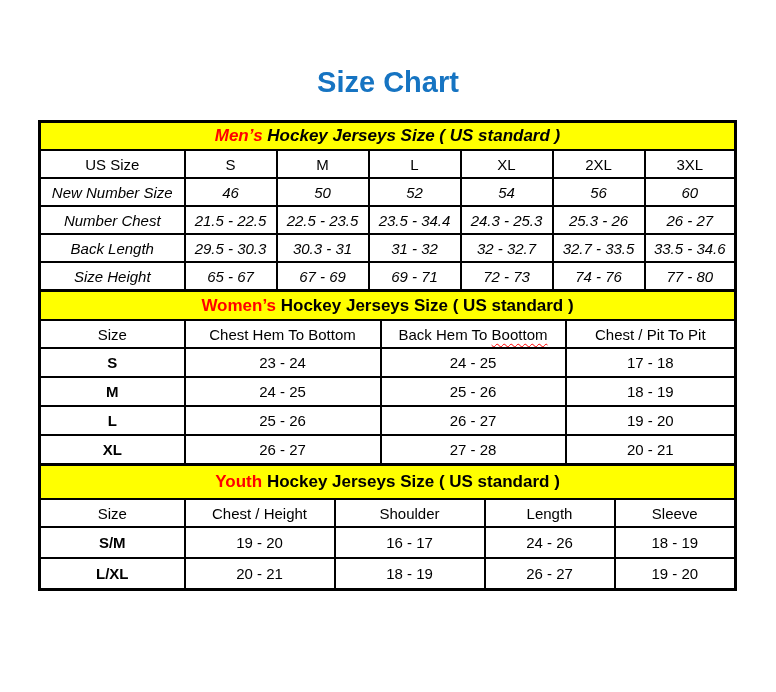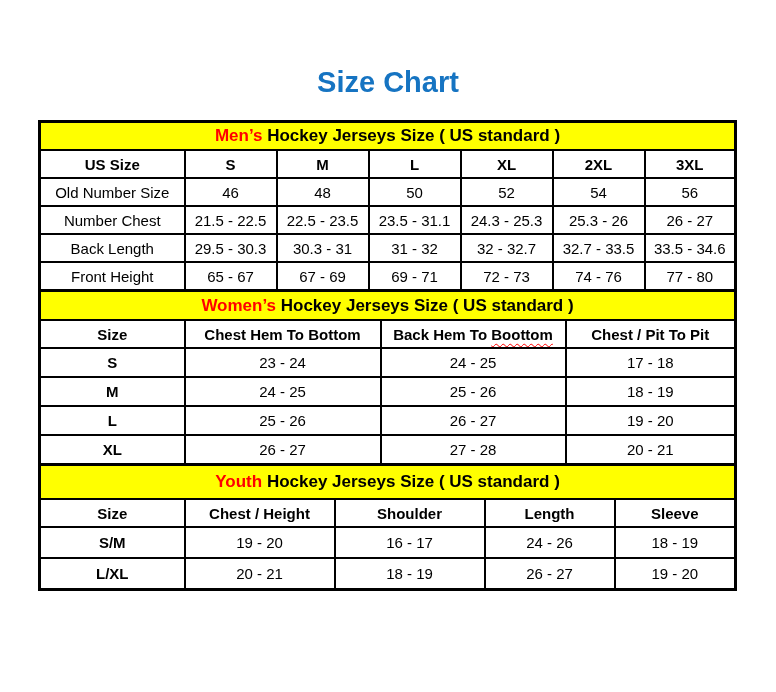--- a/index.html
+++ b/index.html
@@ -49,23 +49,23 @@
     white-space: nowrap;
   }
   .banner-cell {
     background: #FFFF00;
     height: 37px;
     font-size: 17px;
     font-weight: bold;
   }
   .banner-highlight { color: #FF0000; }
   .banner-rest { color: #000000; }
-  th.col-head { font-weight: bold; height: 26px; }
+  th.col-head { font-weight: normal; height: 26px; }
   td.data-cell { font-weight: normal; }
-  .mens-table td { height: 26px; }
+  .mens-table td { height: 26px; font-style: italic; }
   .womens-table td { height: 27px; }
   .youth-table td { height: 29px; }
   td.row-label-bold { font-weight: bold; }
   .misspelled {
     text-decoration: underline;
     text-decoration-style: wavy;
     text-decoration-color: #FF0000;
     text-decoration-thickness: 1px;
     text-underline-offset: 3px;
   }
@@ -94,48 +94,48 @@
     <tr>
       <th class="col-head">US Size</th>
       <th class="col-head">S</th>
       <th class="col-head">M</th>
       <th class="col-head">L</th>
       <th class="col-head">XL</th>
       <th class="col-head">2XL</th>
       <th class="col-head">3XL</th>
     </tr>
     <tr>
-      <td class="data-cell">Old Number Size</td>
+      <td class="data-cell">New Number Size</td>
       <td class="data-cell">46</td>
-      <td class="data-cell">48</td>
       <td class="data-cell">50</td>
       <td class="data-cell">52</td>
       <td class="data-cell">54</td>
       <td class="data-cell">56</td>
+      <td class="data-cell">60</td>
     </tr>
     <tr>
       <td class="data-cell">Number Chest</td>
       <td class="data-cell">21.5 - 22.5</td>
       <td class="data-cell">22.5 - 23.5</td>
-      <td class="data-cell">23.5 - 31.1</td>
+      <td class="data-cell">23.5 - 34.4</td>
       <td class="data-cell">24.3 - 25.3</td>
       <td class="data-cell">25.3 - 26</td>
       <td class="data-cell">26 - 27</td>
     </tr>
     <tr>
       <td class="data-cell">Back Length</td>
       <td class="data-cell">29.5 - 30.3</td>
       <td class="data-cell">30.3 - 31</td>
       <td class="data-cell">31 - 32</td>
       <td class="data-cell">32 - 32.7</td>
       <td class="data-cell">32.7 - 33.5</td>
       <td class="data-cell">33.5 - 34.6</td>
     </tr>
     <tr>
-      <td class="data-cell">Front Height</td>
+      <td class="data-cell">Size Height</td>
       <td class="data-cell">65 - 67</td>
       <td class="data-cell">67 - 69</td>
       <td class="data-cell">69 - 71</td>
       <td class="data-cell">72 - 73</td>
       <td class="data-cell">74 - 76</td>
       <td class="data-cell">77 - 80</td>
     </tr>
   </tbody>
     </table>
 

